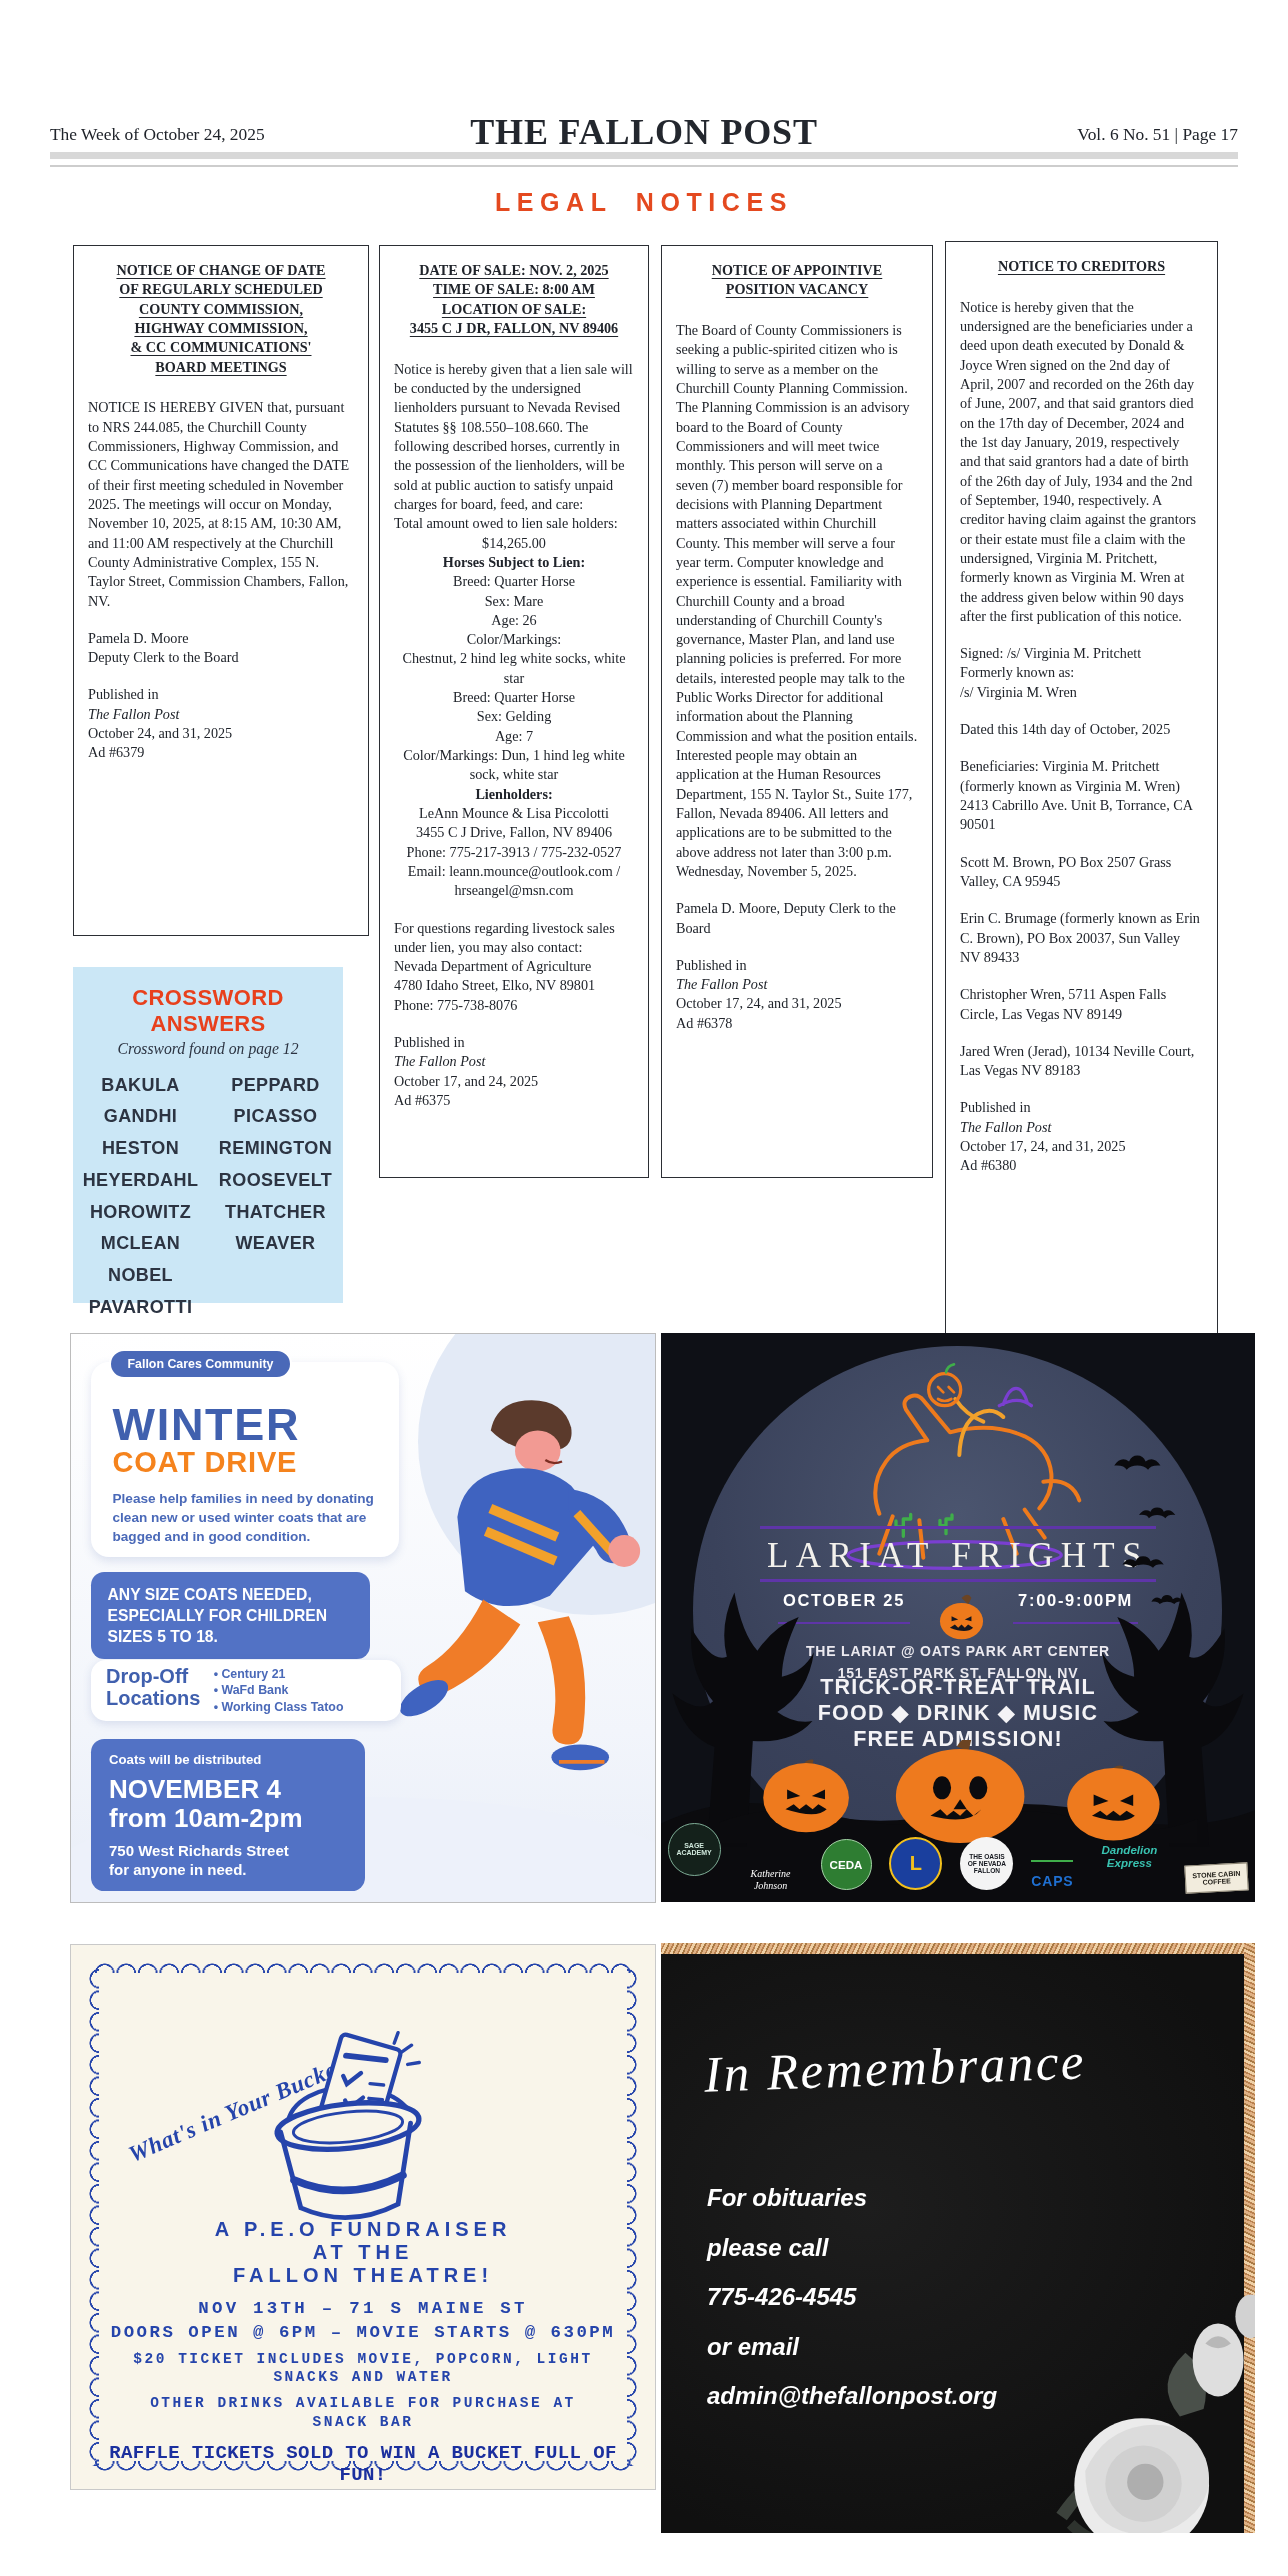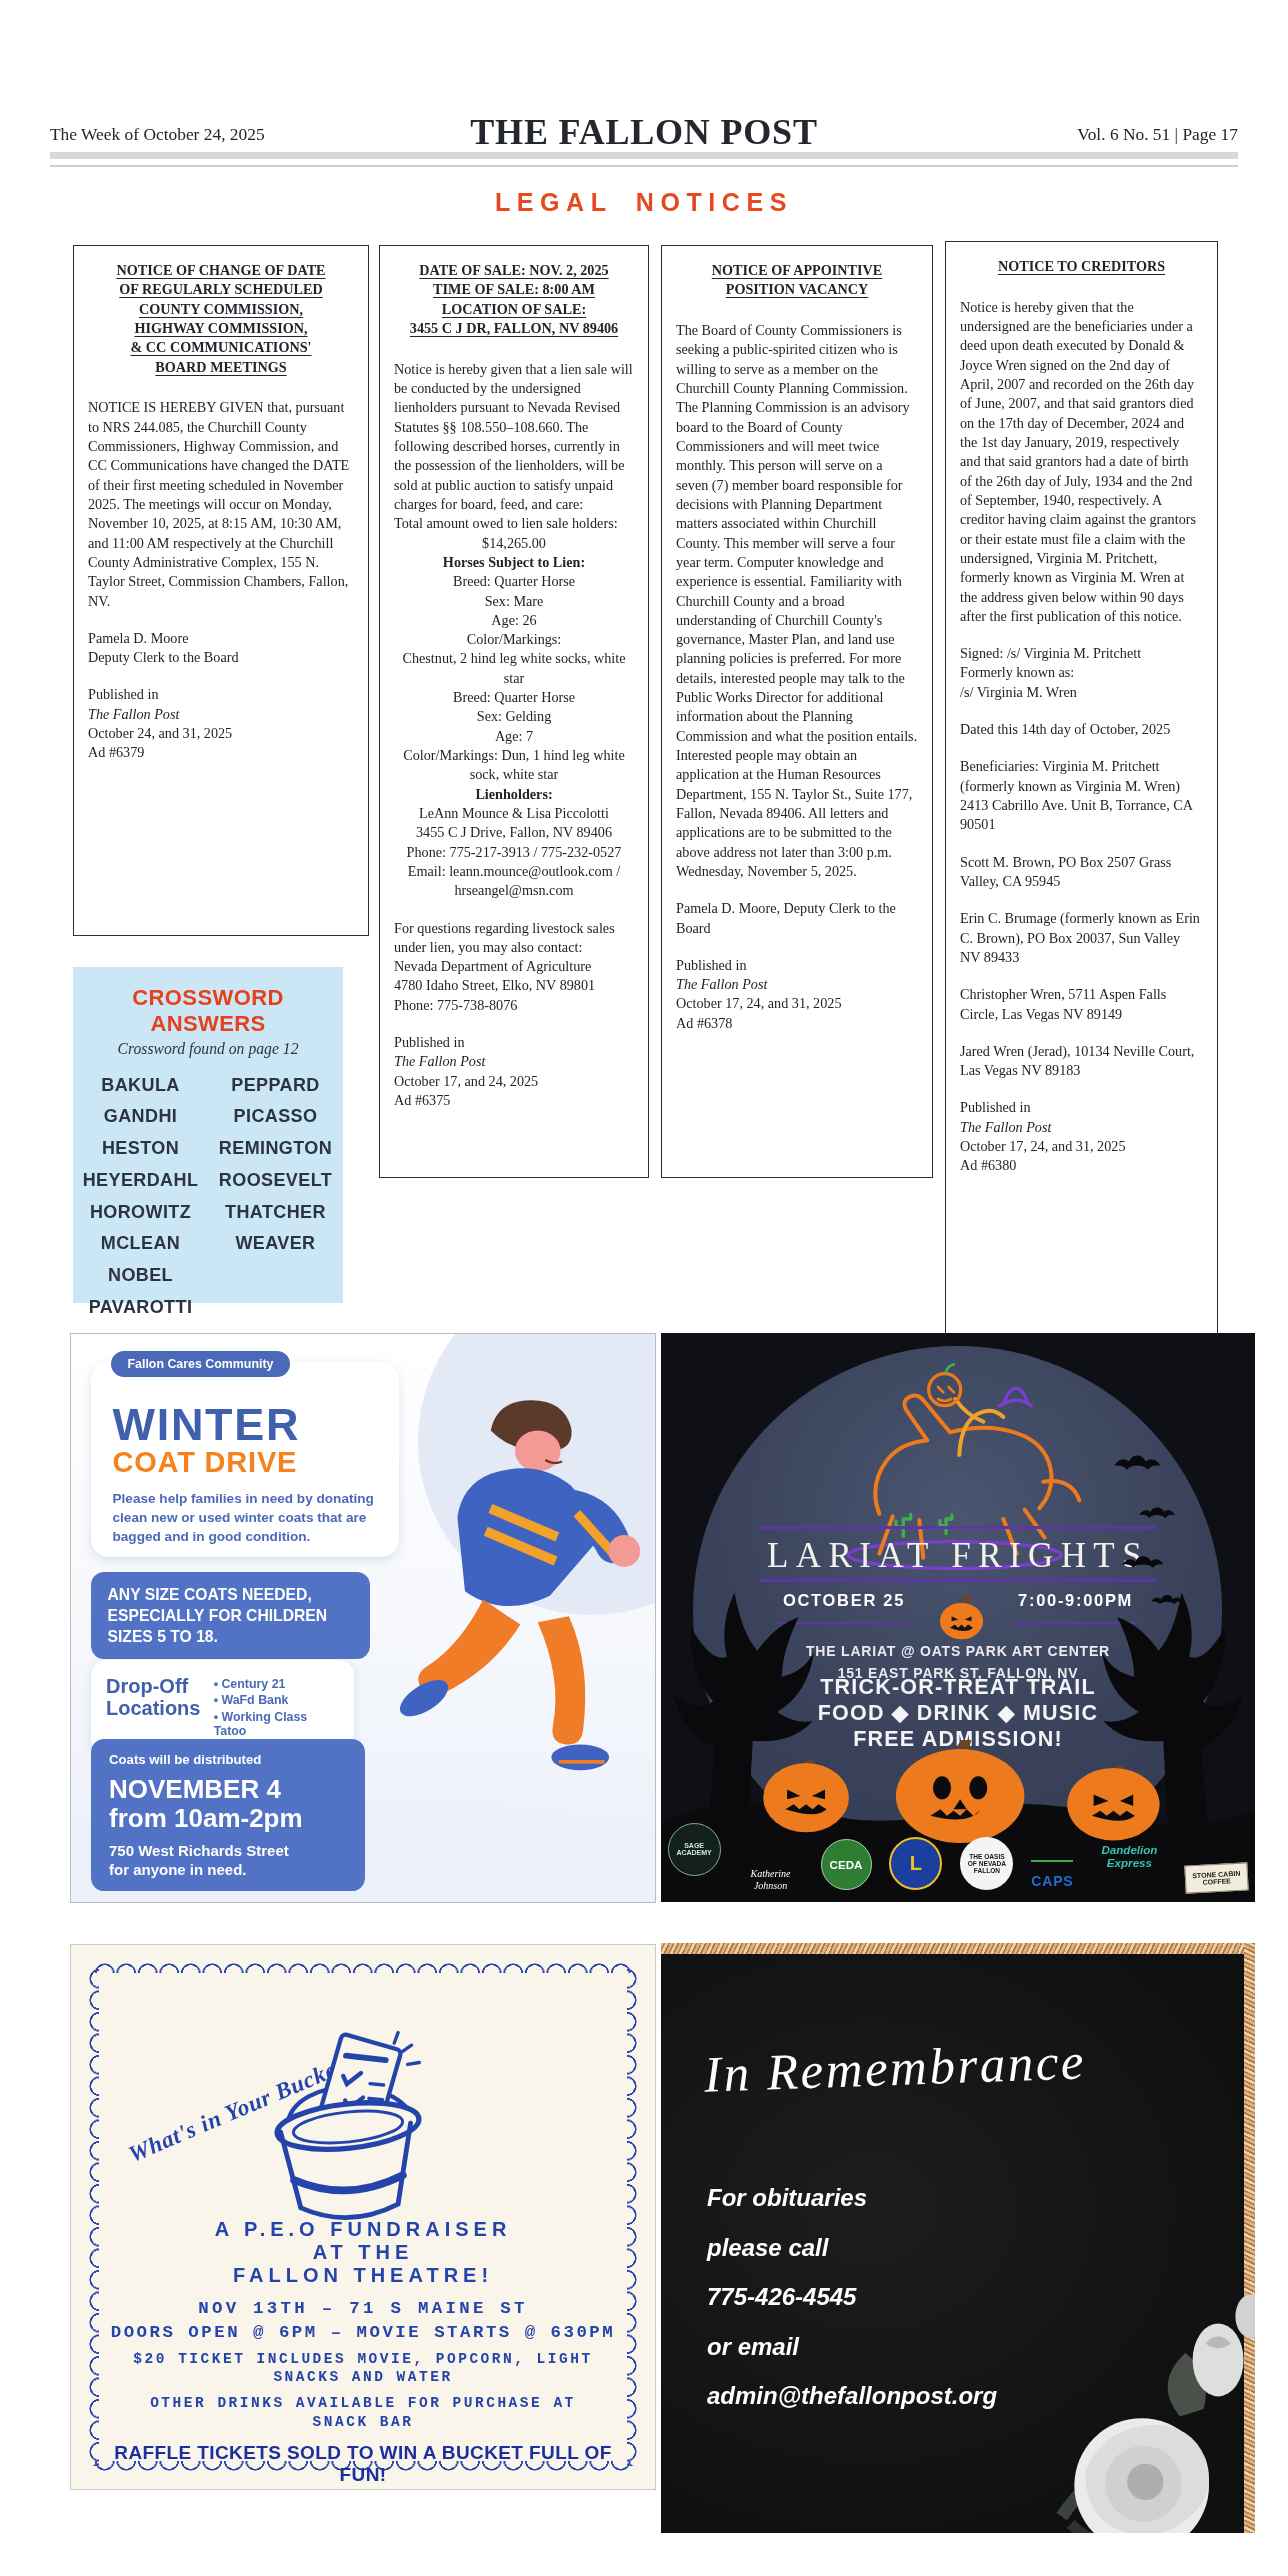--- a/index.html
+++ b/index.html
@@ -55,22 +55,22 @@
   .snowhill{left:-33px;top:463px;width:661px;height:182px;border-radius:50%;background:#edf1fa;}
   .wc-card{left:20px;top:28px;width:308px;height:195px;background:#ffffff;border-radius:18px;
            box-shadow:0 3.3px 10px rgba(60,90,160,.15);padding:40px 21.5px 0;box-sizing:border-box;}
   .wc-pill{left:38px;top:15px;background:#4a69b8;color:#fff;font-weight:bold;font-size:12.4px;
            padding:5.8px 16.5px;border-radius:826px;border:2.5px solid #ffffff;z-index:3;}
   .wc-t1{font-size:45px;font-weight:800;color:#4060ae;letter-spacing:1.7px;line-height:1;}
   .wc-t2{font-size:29px;font-weight:800;color:#f5831d;letter-spacing:0.8px;line-height:1.1;}
   .wc-body{margin-top:10px;font-size:13.6px;font-weight:600;color:#4a69b8;line-height:1.4;}
   .wc-any{left:20px;top:238px;width:279px;background:#5272c5;border-radius:13.2px;color:#fff;
           font-weight:bold;font-size:15.7px;line-height:1.35;padding:11.6px 16.5px;box-sizing:border-box;}
-  .wc-drop{left:20px;top:326px;width:263px;background:#ffffff;border-radius:15px;
-           box-shadow:0 2.5px 8.3px rgba(60,90,160,.15);padding:15px 15px;box-sizing:border-box;
+  .wc-drop{left:20px;top:326px;width:310px;background:#ffffff;border-radius:15px;
+           box-shadow:0 2.5px 8.3px rgba(60,90,160,.15);padding:5px 15px;box-sizing:border-box;
            display:flex;gap:13.2px;}
   .wc-drop-label{font-size:20px;font-weight:800;color:#4060ae;line-height:1.1;white-space:pre-line;}
   .wc-loc{list-style:none;margin:1.7px 0 0;padding:0;font-size:12.4px;font-weight:600;color:#4a69b8;}
   .wc-loc li{margin-bottom:2.5px;}
   .wc-loc li::before{content:"•  ";}
   .wc-blue{left:20px;top:405px;width:274px;height:152px;background:#5272c5;border-radius:13.2px;
            color:#fff;padding:13.2px 18px;box-sizing:border-box;}
   .wc-intro{font-size:13.2px;font-weight:600;}
   .wc-date{font-size:26px;font-weight:800;margin-top:8.3px;line-height:1.1;}
   .wc-time{font-size:26px;font-weight:800;line-height:1.1;}
@@ -132,21 +132,21 @@
   .peo-bucket{left:153px;top:79px;width:248px;height:207px;}
   .peo-text{left:25px;right:25px;top:273px;text-align:center;}
   .peo-title{font-family:Liberation Sans, sans-serif;font-weight:bold;font-size:20px;
              letter-spacing:5px;line-height:1.15;white-space:pre-line;}
   .peo-l1{font-family:"Liberation Mono",monospace;font-weight:bold;font-size:17.4px;
           letter-spacing:3.3px;margin-top:11.6px;}
   .peo-l2{font-family:"Liberation Mono",monospace;font-weight:bold;font-size:17.4px;
           letter-spacing:2.5px;margin-top:5px;}
   .peo-l3,.peo-l4{font-family:"Liberation Mono",monospace;font-weight:bold;font-size:14.5px;
           letter-spacing:2.5px;margin-top:8.3px;line-height:1.25;white-space:pre-line;}
-  .peo-raffle{font-family:Liberation Sans, sans-serif;font-weight:bold;font-size:19px;
+  .peo-raffle{font-family:Liberation Mono, monospace;font-weight:bold;font-size:19px;
               color:#1b2f9e;margin-top:11.6px;letter-spacing:0.4px;}
   .peo-script-bot{font-family:"Liberation Serif",serif;font-style:italic;font-weight:bold;
                   font-size:22px;margin-top:5px;}
 
   
   .rem{left:661px;top:1943px;width:594px;height:590px;
        background:radial-gradient(ellipse at 35% 45%,#1d1d1d 0%,#101010 75%);color:#fff;}
   .rem-gold-top{left:0;right:0;top:0;height:10.7px;
        background:repeating-linear-gradient(115deg,#e0b184 0 2.5px,#b9814f 2.5px 4.1px,#efd0a6 4.1px 6.6px,#a97944 6.6px 8.3px);}
   .rem-gold-right{right:0;top:0;bottom:0;width:10.7px;

